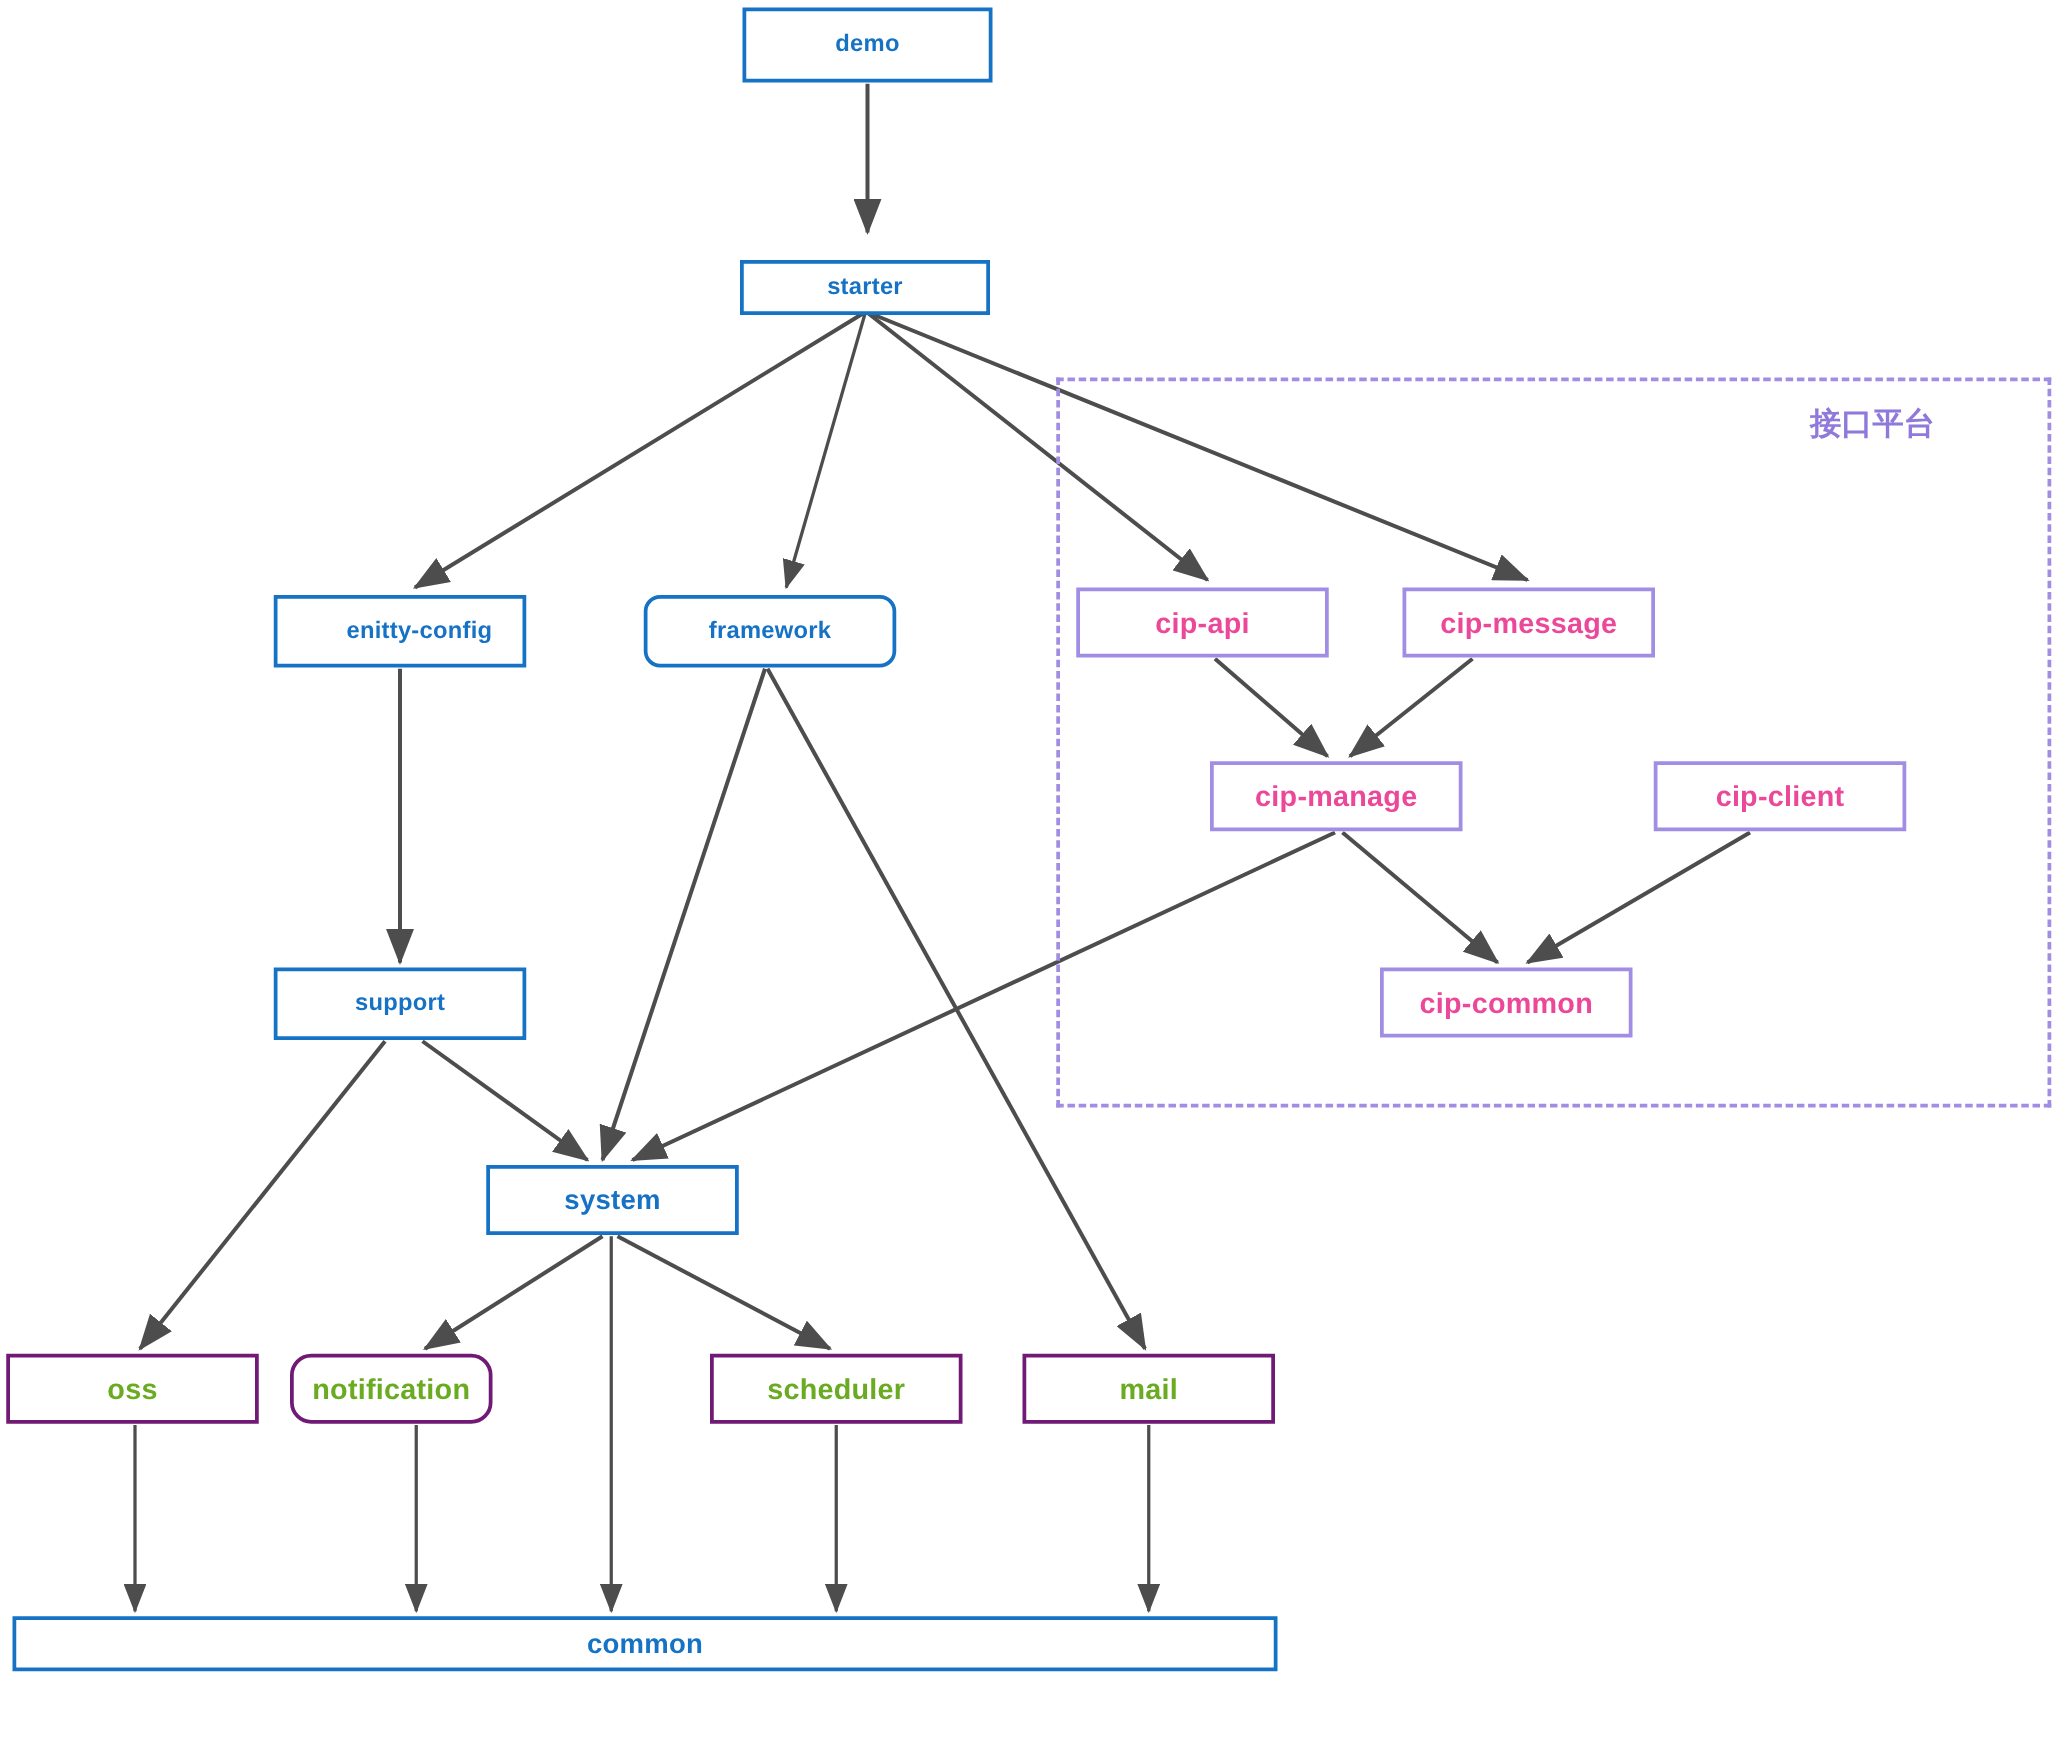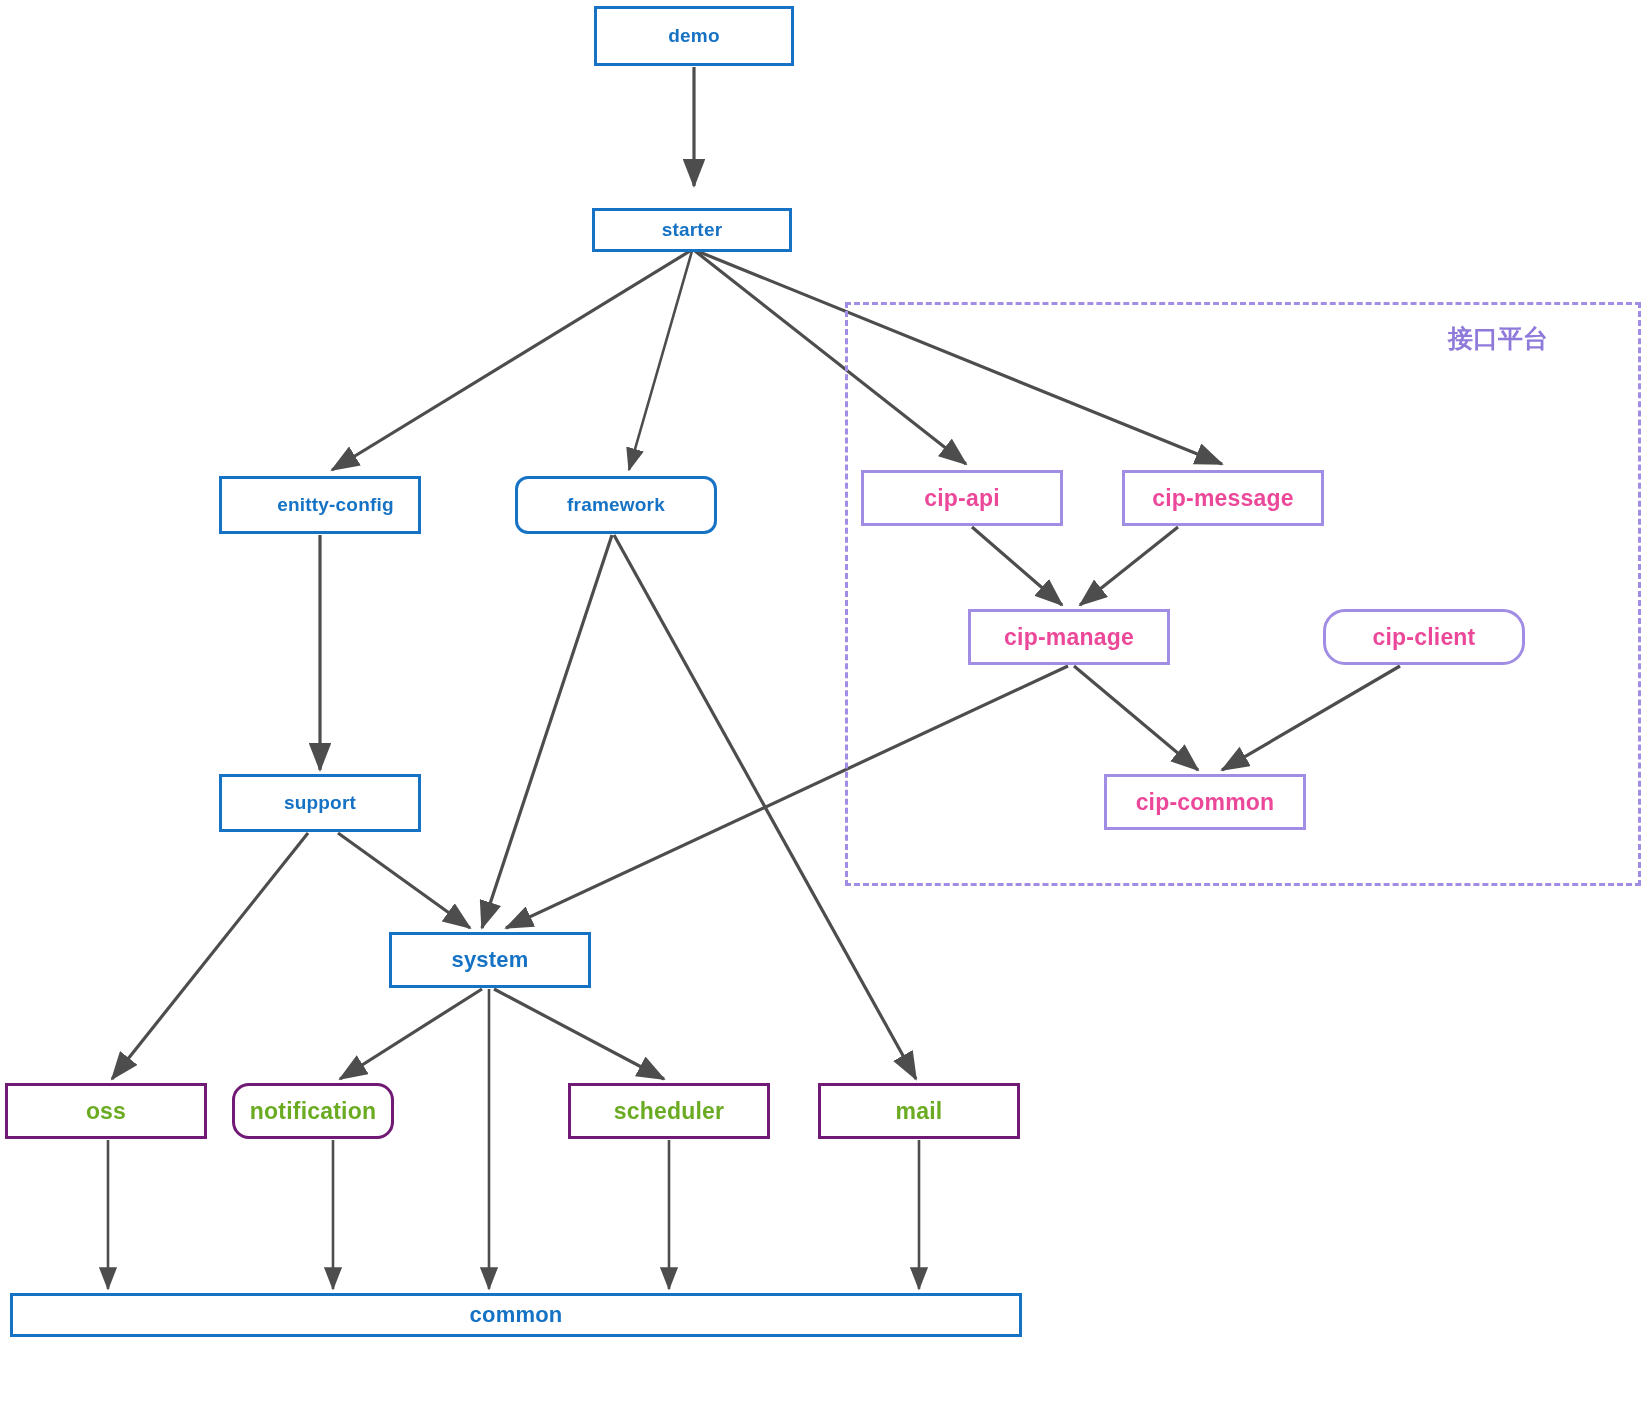--- a/index.html
+++ b/index.html
@@ -139,21 +139,21 @@
   </div>
 
   <div class="node node-purple" style="left:1122px; top:470px; width:202px; height:56px;">
     <span>cip-message</span>
   </div>
 
   <div class="node node-purple" style="left:968px; top:609px; width:202px; height:56px;">
     <span>cip-manage</span>
   </div>
 
-  <div class="node node-purple" style="left:1323px; top:609px; width:202px; height:56px;border-radius:22px;">
+  <div class="node node-purple" style="left:1323px; top:609px; width:202px; height:56px;">
     <span>cip-client</span>
   </div>
 
   <div class="node node-blue" style="left:219px; top:774px; width:202px; height:58px;">
     <span>support</span>
   </div>
 
   <div class="node node-purple" style="left:1104px; top:774px; width:202px; height:56px;">
     <span>cip-common</span>
   </div>

